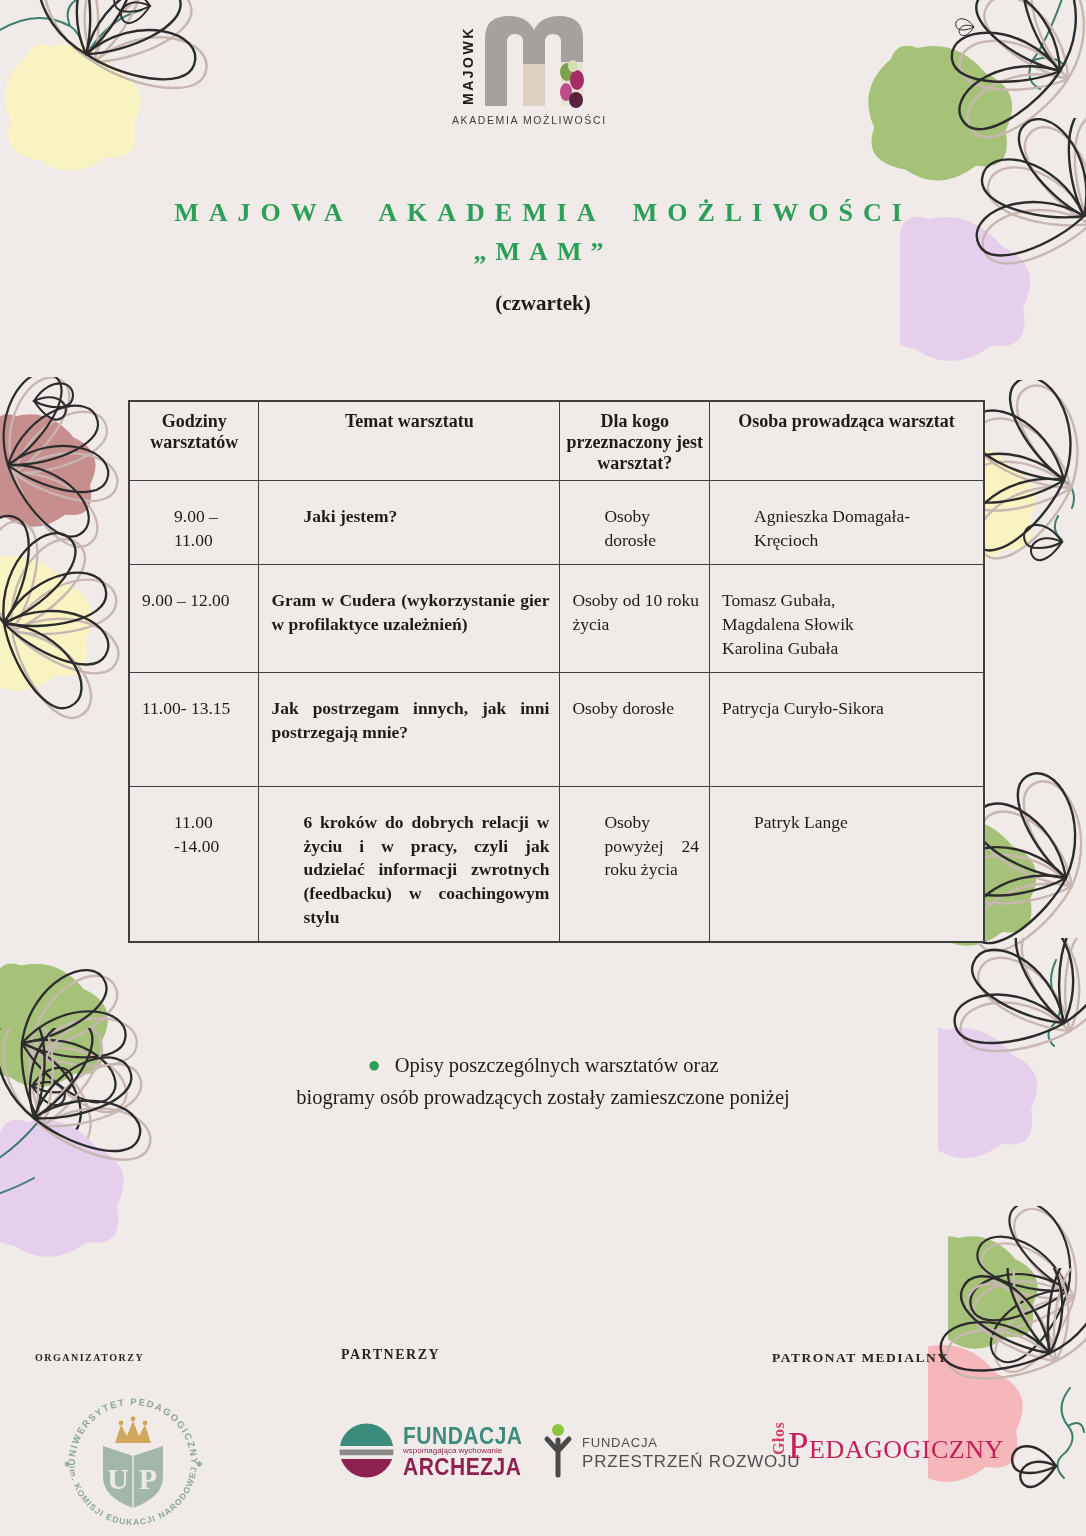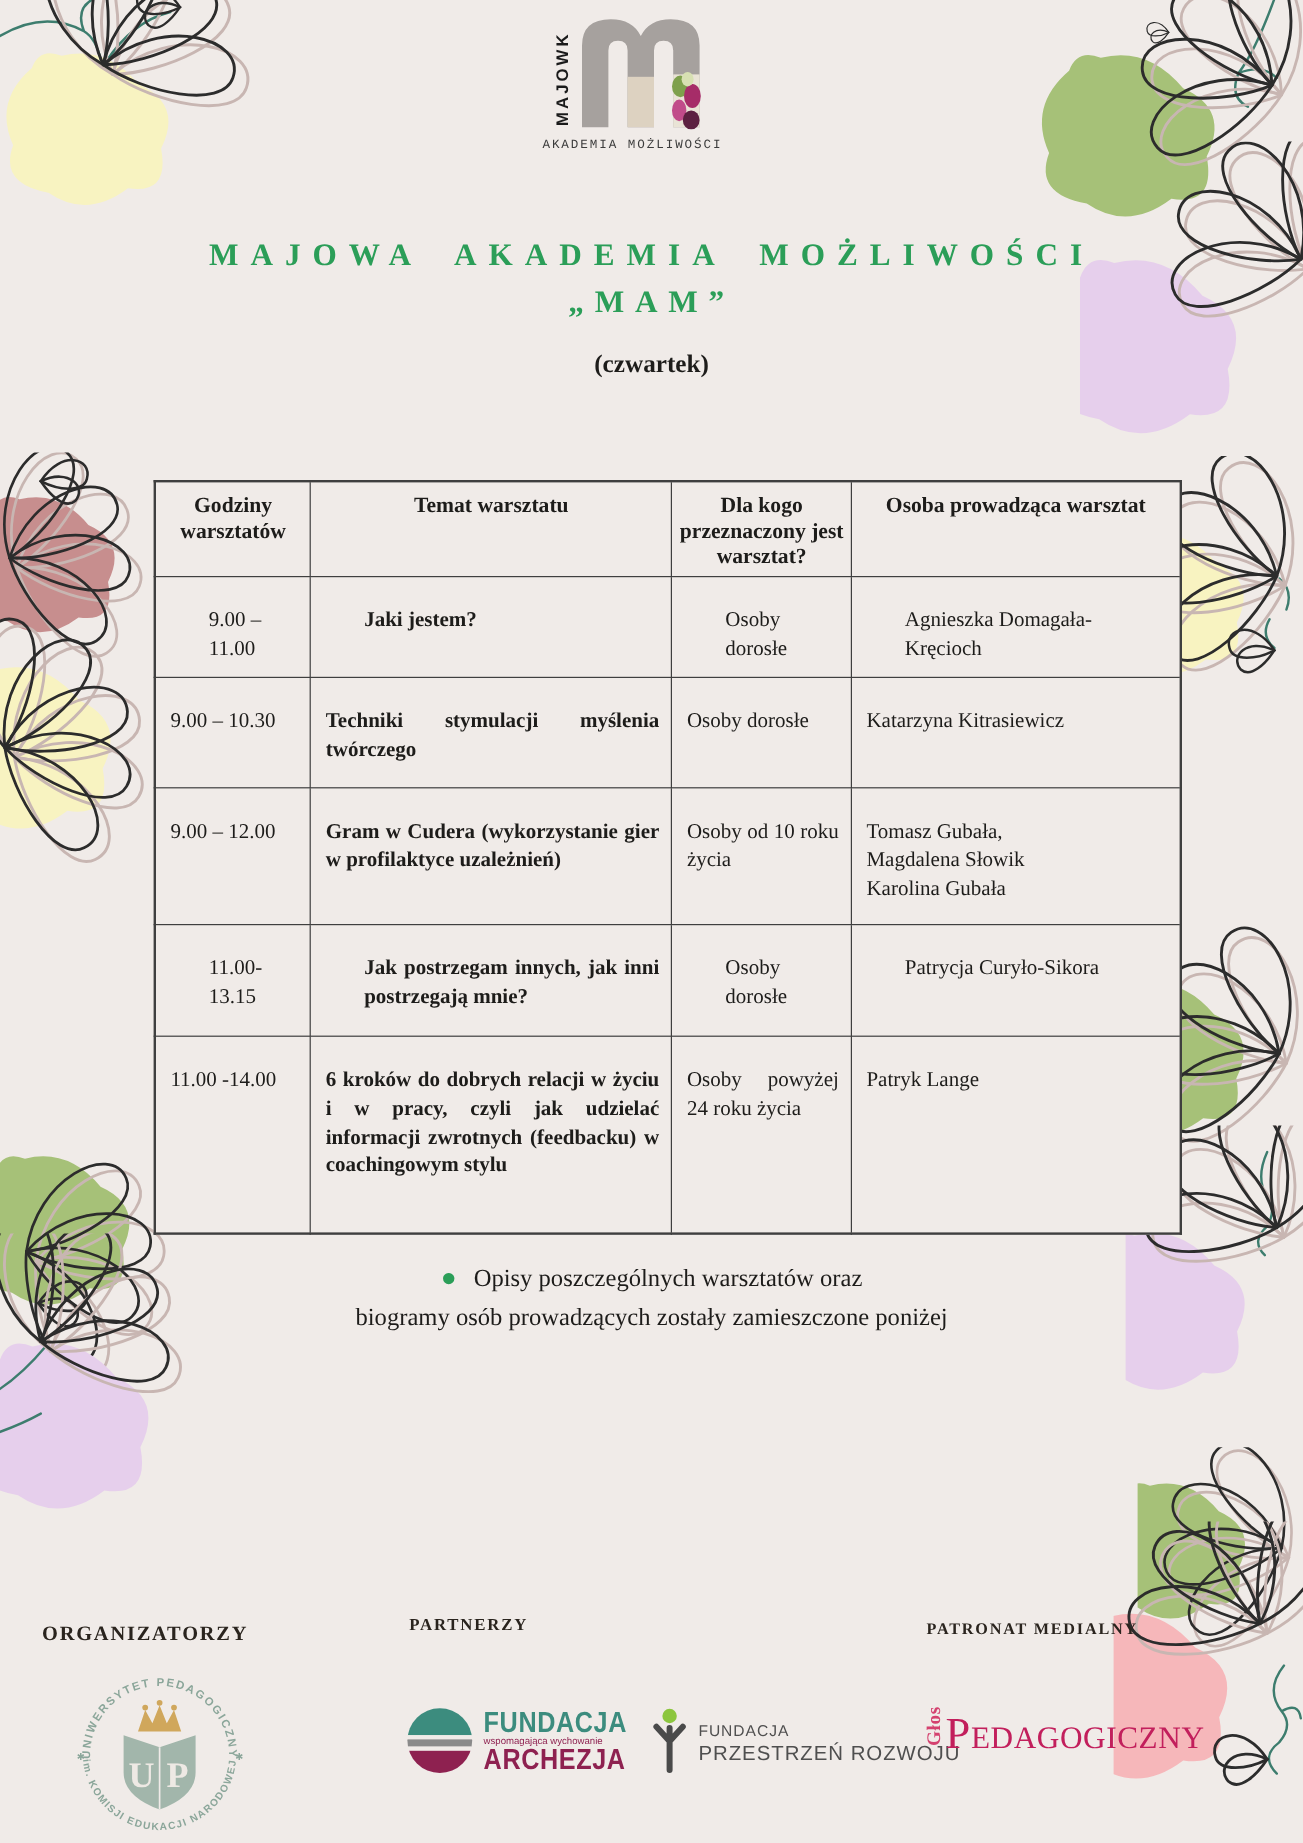--- a/index.html
+++ b/index.html
@@ -16,21 +16,21 @@
   html,body{margin:0;padding:0;}
   body{font-family:"Liberation Serif","DejaVu Serif",serif;color:var(--ink);}
   .page{position:relative;width:1086px;height:1536px;background:var(--bg);overflow:hidden;}
   .flower{position:absolute;z-index:1;}
   .flower .main{color:var(--outline-dark);}
   .flower .ghost{color:var(--outline-ghost);}
   .stem{stroke:var(--stem-teal);stroke-width:2;fill:none;stroke-linecap:round;}
 
   
   .toplogo{position:absolute;left:452px;top:8px;width:150px;text-align:center;}
-  .toplogo-sub{font-family:Liberation Mono, monospace;font-size:10.5px;letter-spacing:1.6px;color:#3c3c3c;margin-top:2px;white-space:nowrap;}
+  .toplogo-sub{font-family:Liberation Sans, sans-serif;font-size:10.5px;letter-spacing:1.6px;color:#3c3c3c;margin-top:2px;white-space:nowrap;}
 
   
   .title{position:absolute;left:0;top:198px;width:100%;text-align:center;color:var(--green);font-weight:bold;font-size:26px;letter-spacing:10px;word-spacing:12px;}
   .title .l2{display:block;margin-top:9px;letter-spacing:9px;}
   .datewrap{position:absolute;left:0;top:288px;width:100%;text-align:center;font-weight:bold;font-size:21px;line-height:1.45;}
 
   
   .tablewrap{position:absolute;left:128px;top:400px;width:857px;z-index:2;}
   table.schedule{width:100%;border-collapse:collapse;table-layout:fixed;background:var(--bg);}
   table.schedule th,table.schedule td{border:1.6px solid var(--table-border);vertical-align:top;box-sizing:border-box;}
@@ -45,21 +45,21 @@
   tbody tr:nth-child(2) td{height:92px;}
   tbody tr:nth-child(3) td{height:114px;}
   tbody tr:nth-child(4) td{height:93px;padding-left:44px;}
   tbody tr:nth-child(5) td{height:164px;}
 
   
   .note{position:absolute;left:0;top:1048px;width:100%;text-align:center;font-size:20.5px;line-height:1.55;z-index:2;}
   .note .dot{color:var(--green);font-size:22px;margin-right:14px;}
 
   
-  .f-label{position:absolute;font-weight:bold;color:var(--footer-ink);letter-spacing:1.5px;font-size:17px;z-index:2;}
+  .f-label{position:absolute;font-weight:bold;color:var(--footer-ink);letter-spacing:1.5px;font-size:10px;z-index:2;}
   #lbl-org{left:35px;top:1352px;}
   #lbl-par{left:341px;top:1347px;font-size:14px;}
   #lbl-pat{left:772px;top:1350px;font-size:13.5px;}
   .uplogo{position:absolute;left:55px;top:1383px;z-index:2;}
   .archezja{position:absolute;left:338px;top:1422px;z-index:2;display:flex;align-items:center;gap:8px;}
   .archezja .txt{font-family:"Liberation Sans",sans-serif;line-height:1;}
   .archezja .t1{color:var(--archezja-teal);font-weight:bold;font-size:21px;letter-spacing:0.5px;transform:scaleY(1.15);}
   .archezja .t2{color:var(--archezja-maroon);font-size:8px;margin:1px 0;}
   .archezja .t3{color:var(--archezja-maroon);font-weight:bold;font-size:21px;letter-spacing:0.5px;transform:scaleY(1.15);}
   .przestrzen{position:absolute;left:540px;top:1423px;z-index:2;display:flex;align-items:flex-start;gap:6px;font-family:"Liberation Sans",sans-serif;color:var(--prz-gray);}
@@ -372,26 +372,20 @@
           </tr>
         </thead>
       <tbody>
           <tr>
             <td class="col0">9.00 – 11.00</td>
             <td class="col1">Jaki jestem?</td>
             <td class="col2">Osoby dorosłe</td>
             <td class="col3">Agnieszka Domagała-Kręcioch</td>
           </tr>
           <tr>
-            <td class="col0">9.00 – 10.30</td>
-            <td class="col1">Techniki stymulacji myślenia twórczego</td>
-            <td class="col2">Osoby dorosłe</td>
-            <td class="col3">Katarzyna Kitrasiewicz</td>
-          </tr>
-          <tr>
             <td class="col0">9.00 – 12.00</td>
             <td class="col1">Gram w Cudera (wykorzystanie gier w profilaktyce uzależnień)</td>
             <td class="col2">Osoby od 10 roku życia</td>
             <td class="col3">Tomasz Gubała,
 Magdalena Słowik
 Karolina Gubała</td>
           </tr>
           <tr>
             <td class="col0">11.00- 13.15</td>
             <td class="col1">Jak postrzegam innych, jak inni postrzegają mnie?</td>

